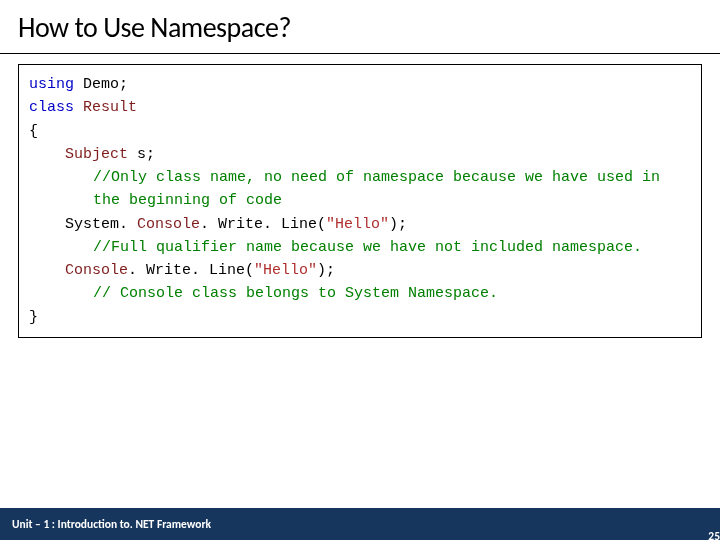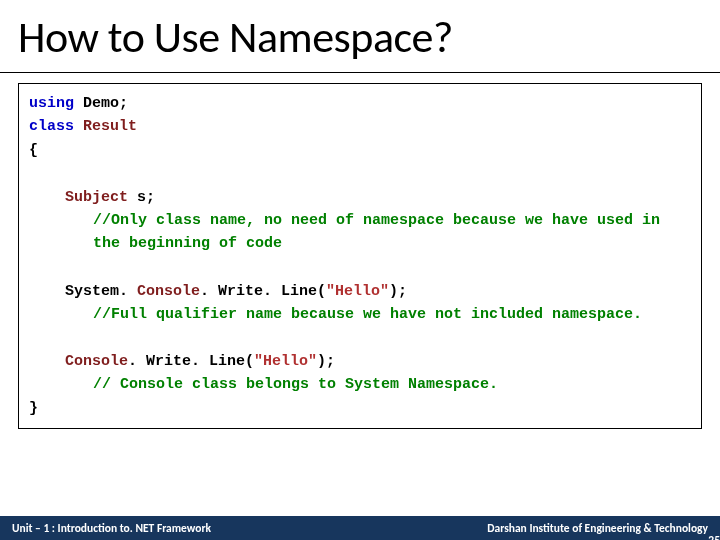--- a/index.html
+++ b/index.html
@@ -1,51 +1,51 @@
 <!DOCTYPE html>
 <html><head>
 <meta charset="utf-8">
 <style>
-  * { box-sizing: border-box; margin: 0; padding: 0; font-weight: bold; }
+  * { box-sizing: border-box; margin: 0; padding: 0; }
   body {
     width: 720px;
     height: 540px;
     background: #fff;
     font-family: Calibri, Arial, sans-serif;
     position: relative;
     overflow: hidden;
   }
   .title {
-    font-size: 44px;
+    font-size: 28px;
     font-weight: 400;
     padding: 10px 15px 8px 18px;
     color: #000;
     border-bottom: 1px solid #000;
     letter-spacing: -0.5px;
   }
   .codebox {
     margin: 10px 18px 0 18px;
     border: 1px solid #000;
     padding: 8px 10px 8px 10px;
     font-family: Consolas, "Courier New", monospace;
     font-size: 15px;
     line-height: 1.55;
     color: #000;
   }
   .codebox .line { white-space: pre-wrap; }
-  .indent1 { padding-left: 36px; margin-top: 24px; }
+  .indent1 { padding-left: 36px; }
   .indent2 { padding-left: 64px; }
   .kw { color: #0000c8; }
   .typ { color: #7f1d1d; }
   .cm { color: #008000; }
   .str { color: #b03030; }
   .footer {
     position: absolute;
     left: 0; right: 0; bottom: 0;
-    height: 24px;
+    height: 32px;
     background: #17365d;
     color: #fff;
     font-size: 11.5px;
     font-weight: bold;
     display: flex;
     align-items: center;
   }
   .footer .left { padding-left: 12px; flex: 0 0 auto; }
   .footer .center { position: absolute; left: 16px; right: 0; text-align: right; margin-top: 24px; }
   .footer .right { position: absolute; right: 12px; }
@@ -64,14 +64,13 @@
   <div class="line indent1"><span>System. </span><span class="typ">Console</span><span>. Write. Line(</span><span class="str">"Hello"</span><span>);</span></div>
   <div class="line indent2 cm">//Full qualifier name because we have not included namespace.</div>
   <div class="line indent1"><span class="typ">Console</span><span>. Write. Line(</span><span class="str">"Hello"</span><span>);</span></div>
   <div class="line indent2 cm">// Console class belongs to System Namespace.</div>
   <div class="line">}</div>
 </div>
 
 <div class="footer">
   <div class="left">Unit – 1 : Introduction to. NET Framework</div>
   <div class="center">25</div>
-  <div class="right">Darshan Institute of Engineering &amp; Technology</div>
 </div>
 
 </body></html>

